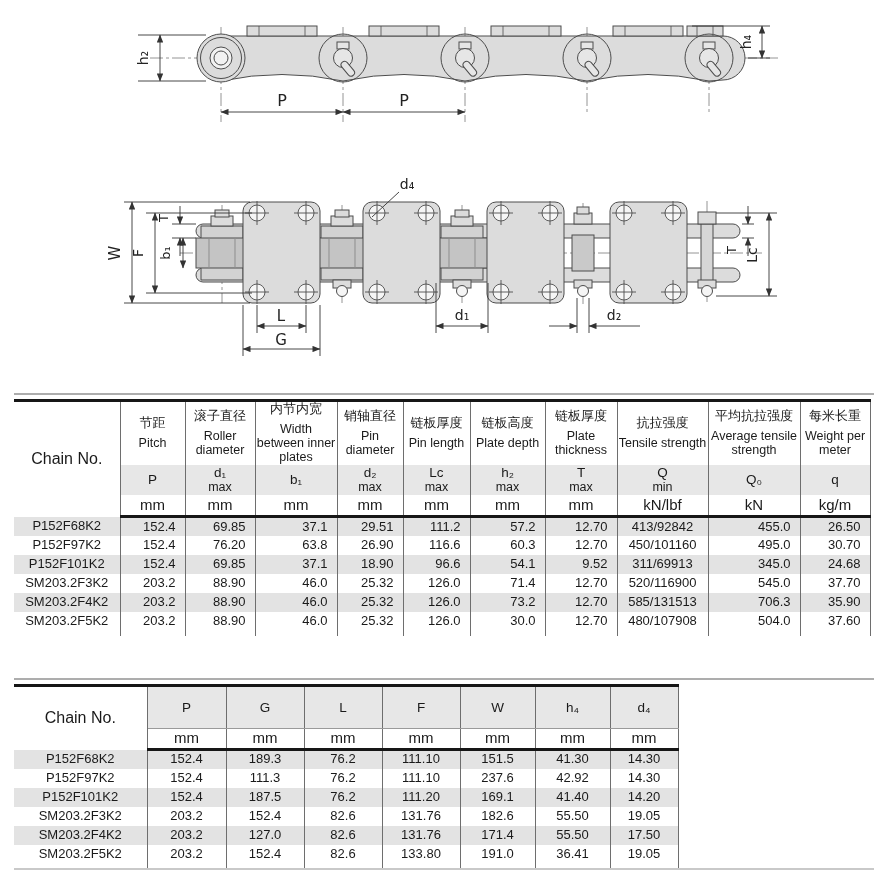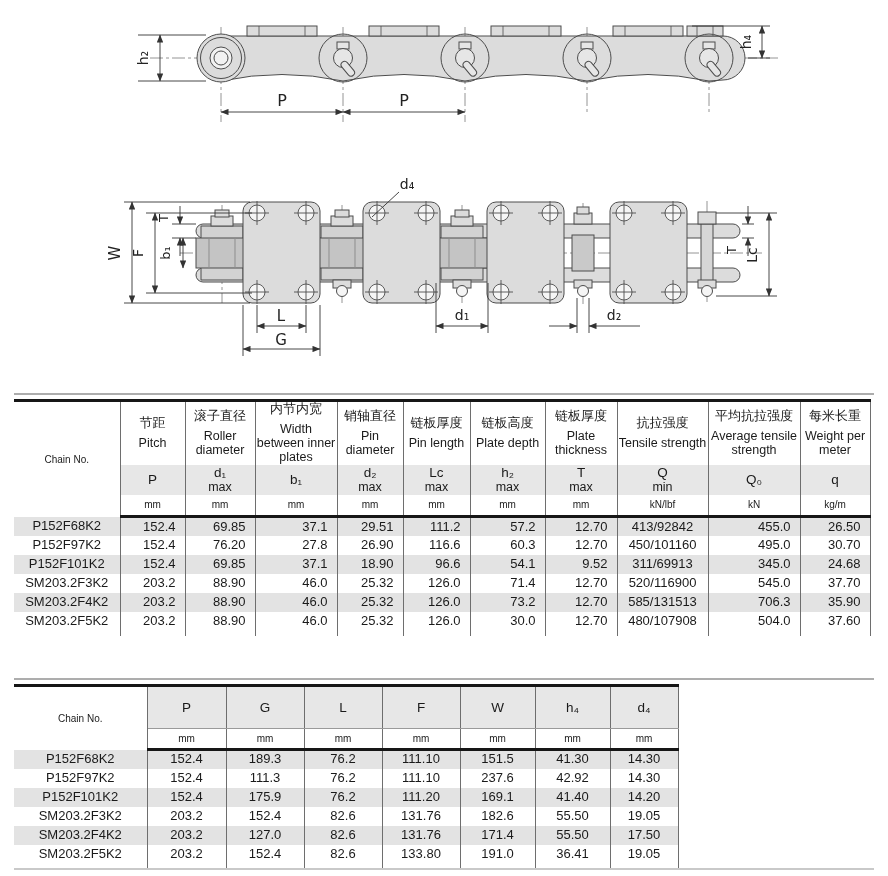--- a/index.html
+++ b/index.html
@@ -27,40 +27,40 @@
     border-right:1px solid #6e6e6e;
     font-weight:normal;padding:0;vertical-align:middle;text-align:center;
     overflow:hidden;
   }
   thead tr:last-child th{border-bottom:3px solid #161616;}
   .symrow th{background:#e7e7e7;}
   th .cn{font-size:13px;}
   th .en{font-size:12.5px;margin-top:5px;line-height:1.15;}
   th .sym{font-size:13.5px;}
   th .sub{font-size:12.5px;}
-  .unitrow th{font-size:10px;}
+  .unitrow th{font-size:15px;}
 
   #table1{left:14px;top:399px;width:856px;}
   #table1 thead tr:nth-child(1){height:62px;}
   #table1 thead tr:nth-child(2){height:30px;}
   #table1 thead tr:nth-child(3){height:22px;}
   #table2{left:14px;top:684px;width:664px;}
   #table2 thead tr:nth-child(1){height:43px;}
   #table2 thead tr:nth-child(2){height:21px;}
   #table2 .symrow th{border-bottom:1px solid #9a9a9a;}
   #table2 th.chain{border-bottom:none;background:#fff;}
 
   tbody tr{height:19px;}
   tbody tr.alt{background:#e3e3e3;}
   tbody td{font-size:13px;}
   tr.ext{height:5px;background:#fff;}
   #table1 tbody td{text-align:right;padding-right:9px;}
   #table1 tbody td.col0, #table1 tbody td.col8{text-align:center;padding-right:0;}
   #table2 tbody td{text-align:center;}
-  th.chain{background:#fff;font-size:10px;}
+  th.chain{background:#fff;font-size:16px;}
 </style>
 </head>
 <body>
 
 <svg id="side-svg" width="888" height="155" viewBox="0 0 888 155">
   <defs>
     <marker id="ar" viewBox="0 0 10 8" refX="9.5" refY="4" markerWidth="9" markerHeight="7" orient="auto-start-reverse">
         <path d="M0,0 L10,4 L0,8 z" fill="#333"></path>
       </marker>
   </defs>
@@ -420,21 +420,21 @@
         <td class="col6">57.2</td>
         <td class="col7">12.70</td>
         <td class="col8">413/92842</td>
         <td class="col9">455.0</td>
         <td class="col10">26.50</td>
       </tr>
       <tr>
         <td class="col0">P152F97K2</td>
         <td class="col1">152.4</td>
         <td class="col2">76.20</td>
-        <td class="col3">27.8</td>
+        <td class="col3">63.8</td>
         <td class="col4">26.90</td>
         <td class="col5">116.6</td>
         <td class="col6">60.3</td>
         <td class="col7">12.70</td>
         <td class="col8">450/101160</td>
         <td class="col9">495.0</td>
         <td class="col10">30.70</td>
       </tr>
       <tr class="alt">
         <td class="col0">P152F101K2</td>
@@ -569,21 +569,21 @@
         <td class="col2">111.3</td>
         <td class="col3">76.2</td>
         <td class="col4">111.10</td>
         <td class="col5">237.6</td>
         <td class="col6">42.92</td>
         <td class="col7">14.30</td>
       </tr>
       <tr class="alt">
         <td class="col0">P152F101K2</td>
         <td class="col1">152.4</td>
-        <td class="col2">175.9</td>
+        <td class="col2">187.5</td>
         <td class="col3">76.2</td>
         <td class="col4">111.20</td>
         <td class="col5">169.1</td>
         <td class="col6">41.40</td>
         <td class="col7">14.20</td>
       </tr>
       <tr>
         <td class="col0">SM203.2F3K2</td>
         <td class="col1">203.2</td>
         <td class="col2">152.4</td>

